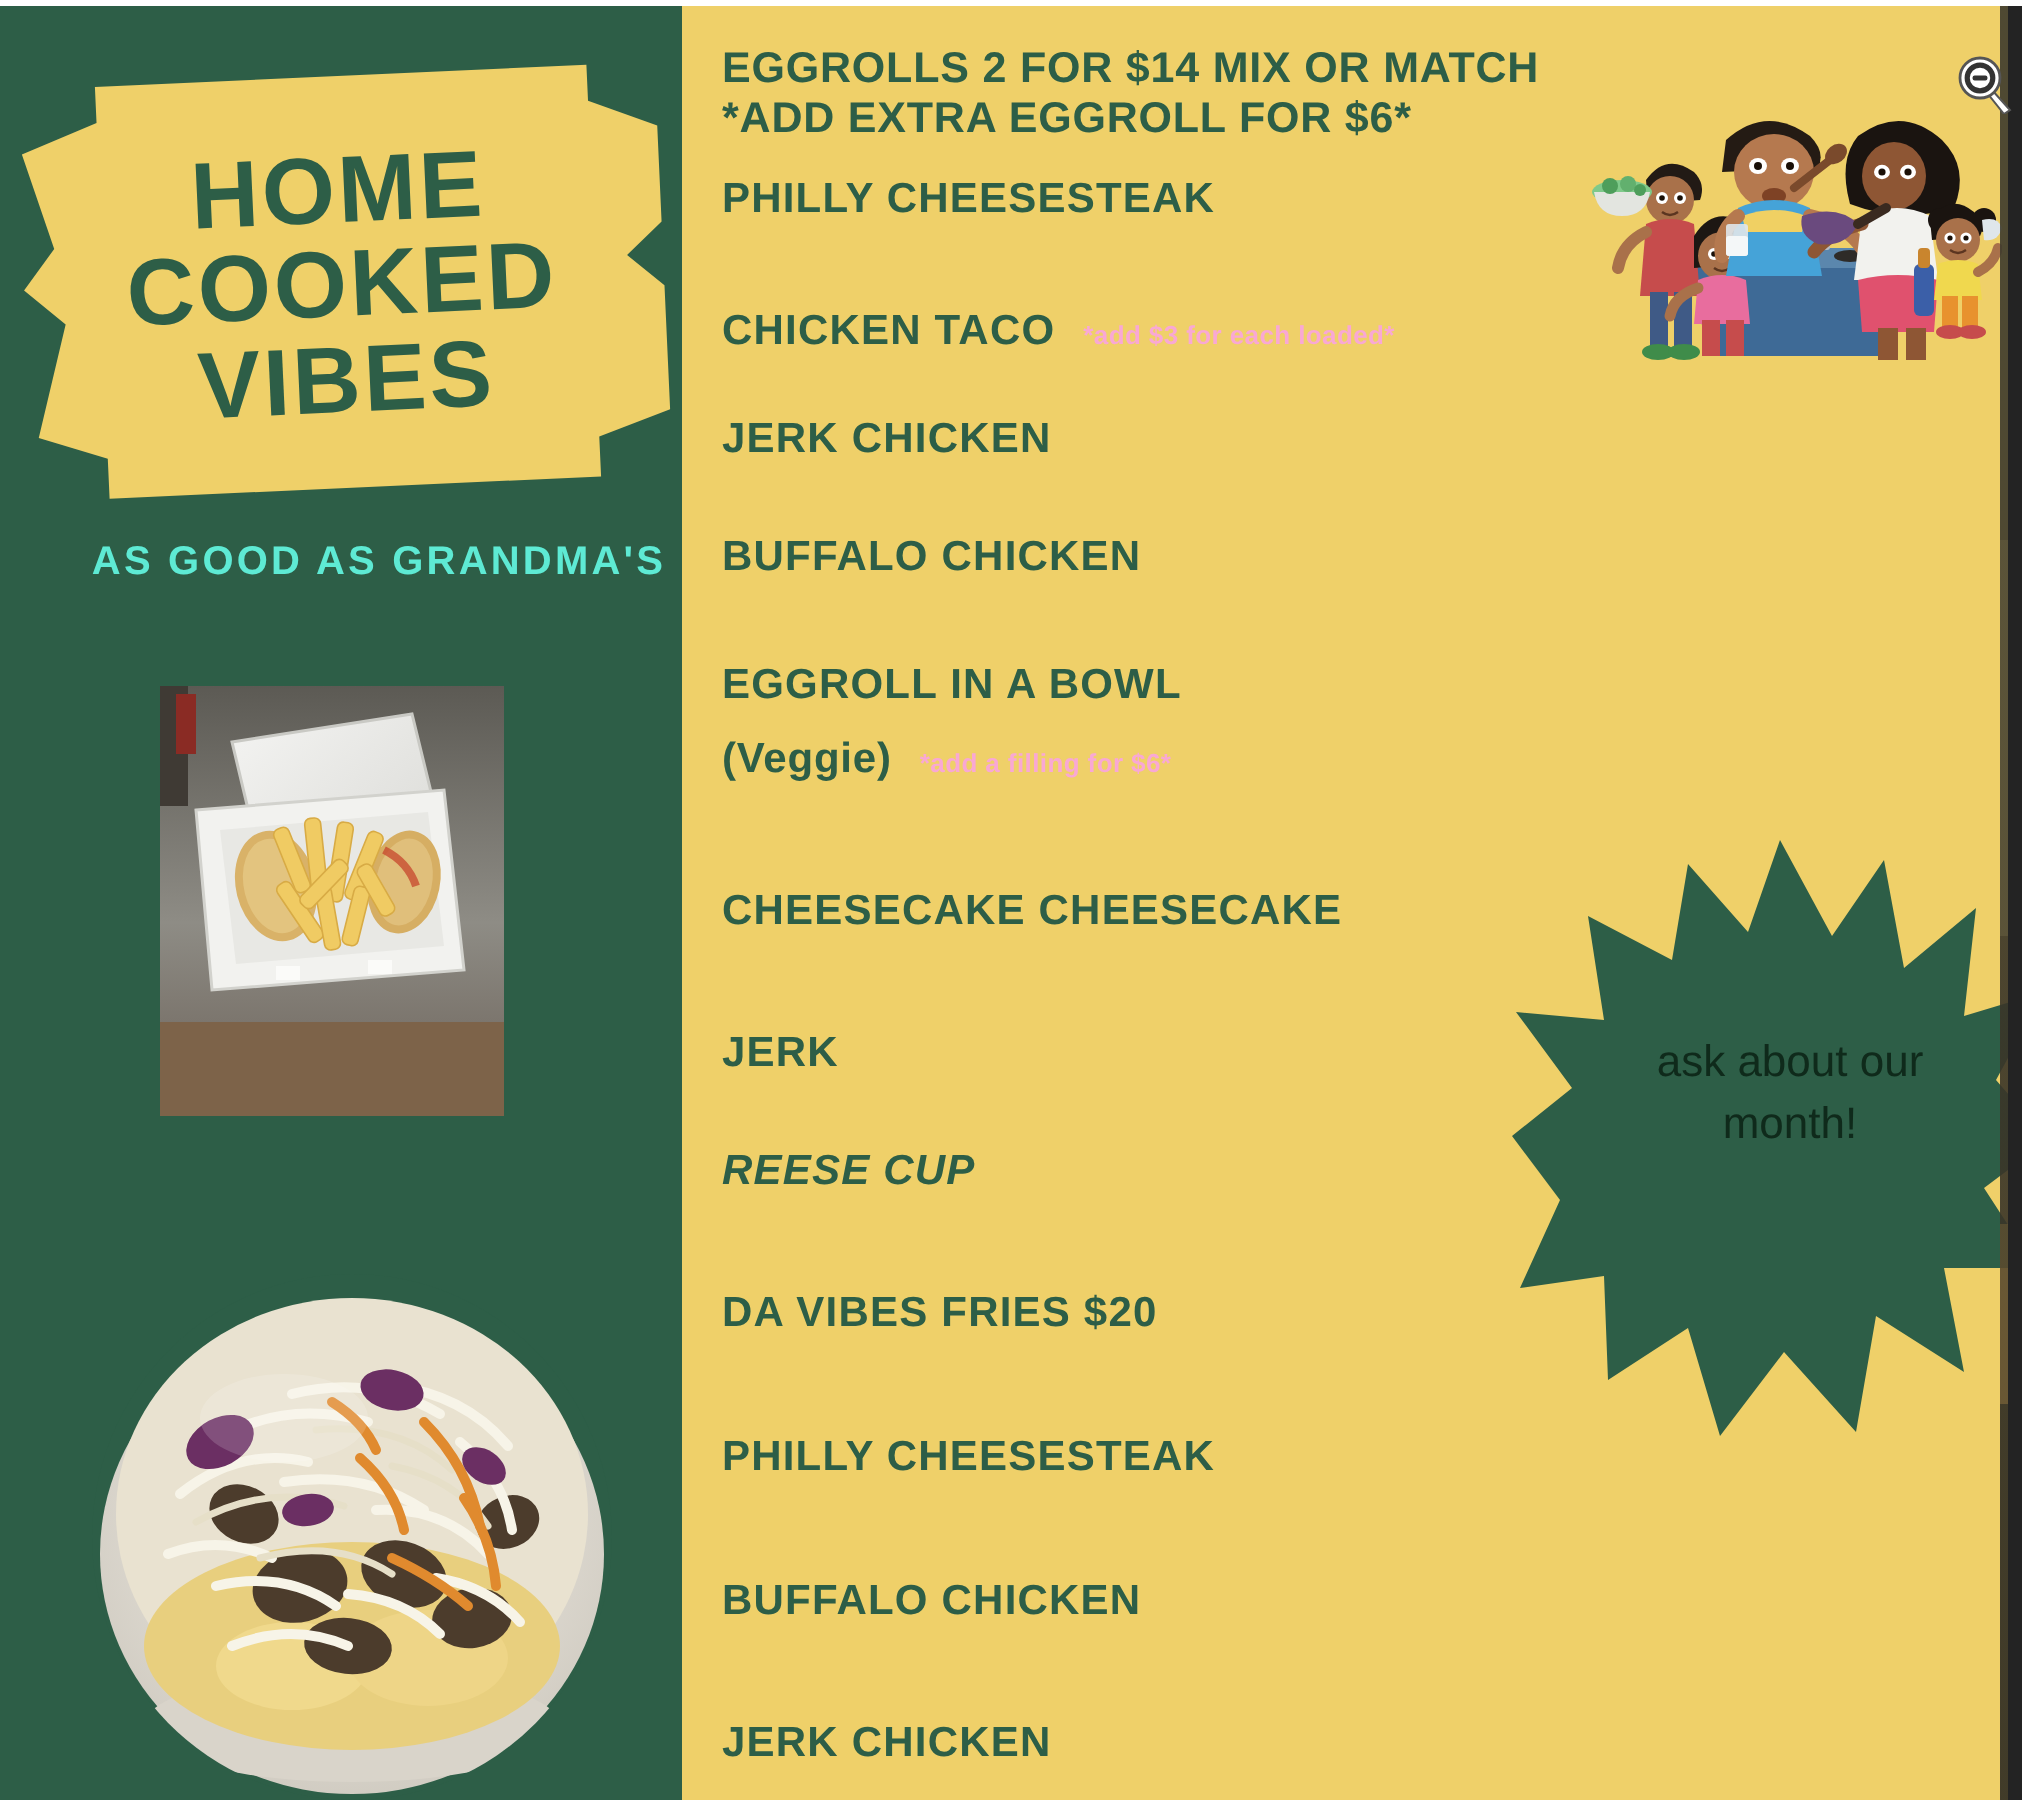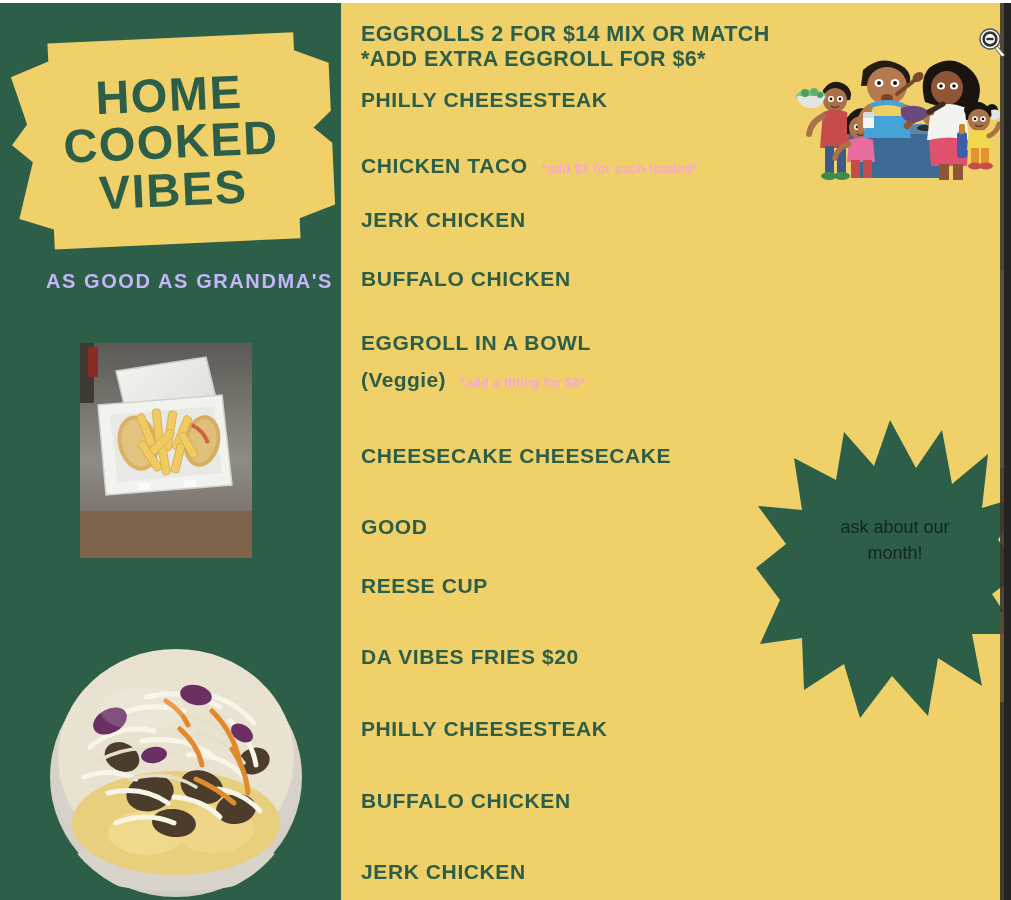--- a/index.html
+++ b/index.html
@@ -101,21 +101,21 @@
     line-height: 0.96;
     text-align: center;
     white-space: nowrap;
   }
 
   .tagline {
     position: absolute;
     left: 0; top: 270px;
     width: 379px;
     text-align: center;
-    color: #c4b5fd;
+    color: #5eead4;
     font-weight: 700;
     font-size: 20px;
     letter-spacing: 1.6px;
     z-index: 12;
   }
 
   
   .photo-box {
     position: absolute;
     left: 80px; top: 343px;
@@ -189,21 +189,21 @@
     width: 268px; height: 302px;
     z-index: 20;
   }
   .starburst svg { display:block; width: 268px; height: 302px; }
   .starburst-text {
     position: absolute;
     left: 786px; top: 515px;
     width: 218px;
     text-align: center;
     color: #0f2a1b;
-    font-size: 18px;
+    font-size: 22px;
     line-height: 1.42;
     font-weight: 400;
     z-index: 22;
     pointer-events: none;
   }
 
   
   .zoom-cursor {
     position: absolute;
     left: 978px; top: 27px;
@@ -496,23 +496,23 @@
     </div>
     <div class="menu-row" style="top:368px;left:0;">
       <span class="menu-sub">(Veggie)</span>
       <span class="menu-note">*add a filling for $6*</span>
     </div>
 
     <div class="menu-row" style="top:444px;left:0;">
       <span class="menu-title">CHEESECAKE CHEESECAKE</span>
     </div>
     <div class="menu-row" style="top:515px;left:0;">
-      <span class="menu-title">GOOD</span>
-    </div>
-    <div class="menu-row" style="top:574px;left:0;">
+      <span class="menu-title">JERK</span>
+    </div>
+    <div class="menu-row" style="top:574px;left:0;font-style:italic;">
       <span class="menu-title">REESE CUP</span>
     </div>
 
     <div class="menu-row" style="top:645px;left:0;">
       <span class="menu-title">DA VIBES FRIES $20</span>
     </div>
     <div class="menu-row" style="top:717px;left:0;">
       <span class="menu-title">PHILLY CHEESESTEAK</span>
     </div>
     <div class="menu-row" style="top:789px;left:0;">

